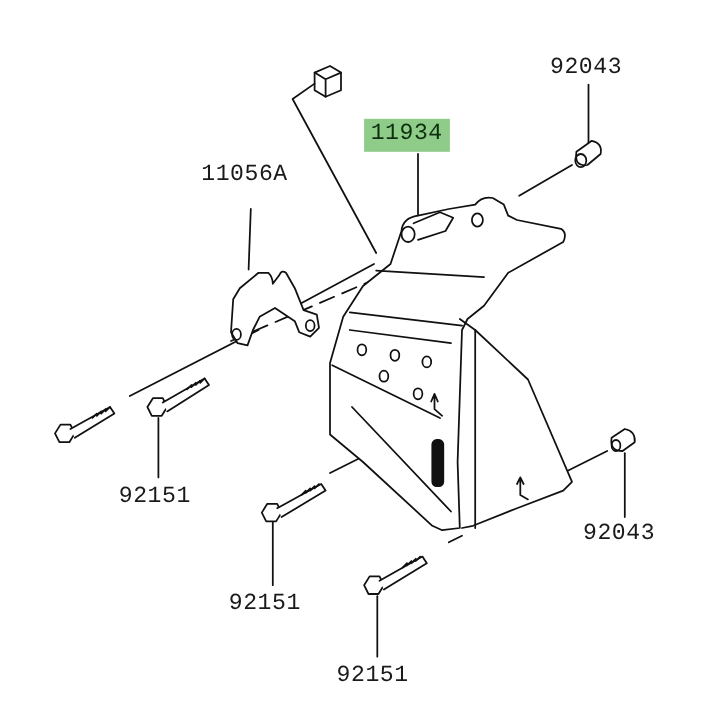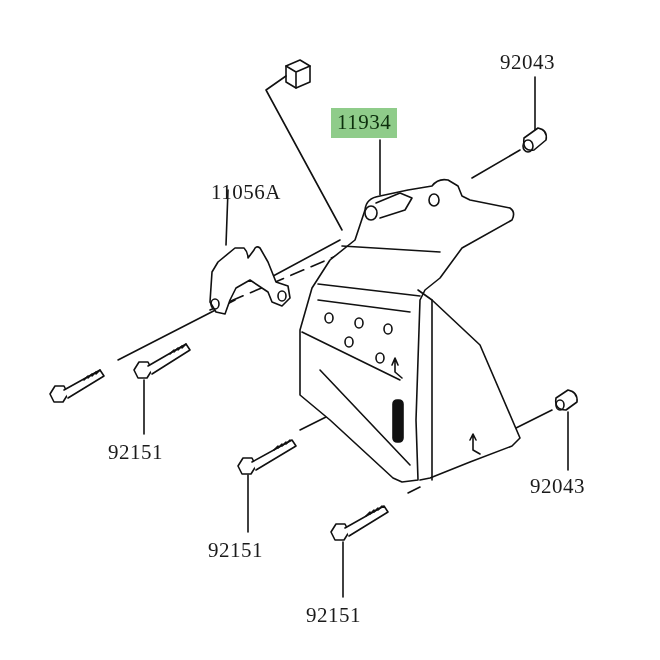--- a/index.html
+++ b/index.html
@@ -1,18 +1,18 @@
 <!DOCTYPE html>
 <html><head>
   <meta charset="utf-8">
   <style>
     html, body { margin: 0; padding: 0; background: #ffffff; }
     body { width: 660px; height: 660px; position: relative; overflow: hidden; font-family: "Liberation Sans", sans-serif; }
     #diagram { position: absolute; left: 0; top: 0; width: 660px; height: 660px; }
-    .label { position: absolute; font-family: Liberation Serif, serif; font-size: 21px; color: #1a1a1a; letter-spacing: 0.5px; line-height: 24px; white-space: nowrap; }
+    .label { position: absolute; font-family: Liberation Mono, monospace; font-size: 21px; color: #1a1a1a; letter-spacing: 0.5px; line-height: 24px; white-space: nowrap; }
     .label.hl { background: #8fcc8a; color: #0d2f0d; padding: 2px 6px 4px 6px; }
   </style>
 </head>
 <body>
 
 <svg id="diagram" viewBox="0 0 660 660" xmlns="http://www.w3.org/2000/svg" fill="none" stroke="#111" stroke-width="1.6" stroke-linejoin="round" stroke-linecap="round">
 
   <line x1="535" y1="77" x2="535" y2="130"></line>
 
   <line x1="380" y1="140" x2="380" y2="195"></line>
@@ -108,17 +108,17 @@
   </g>
 
   <g>
     <path d="M556 398 L568 390 Q578 392 577 402 L566 410 Q554 410 556 398 Z" fill="#fff"></path>
     <ellipse cx="560" cy="405" rx="4" ry="5"></ellipse>
   </g>
 </svg>
 
 <div class="label" style="left:500px;top:50px;">92043</div>
 <div class="label hl" style="left:331px;top:108px;">11934</div>
-<div class="label" style="left:183px;top:180px;margin-left:28px;">11056A</div>
+<div class="label" style="left:183px;top:148px;">11056A</div>
 <div class="label" style="left:108px;top:440px;">92151</div>
 <div class="label" style="left:530px;top:474px;">92043</div>
 <div class="label" style="left:208px;top:538px;">92151</div>
 <div class="label" style="left:306px;top:603px;">92151</div>
 
 </body></html>

